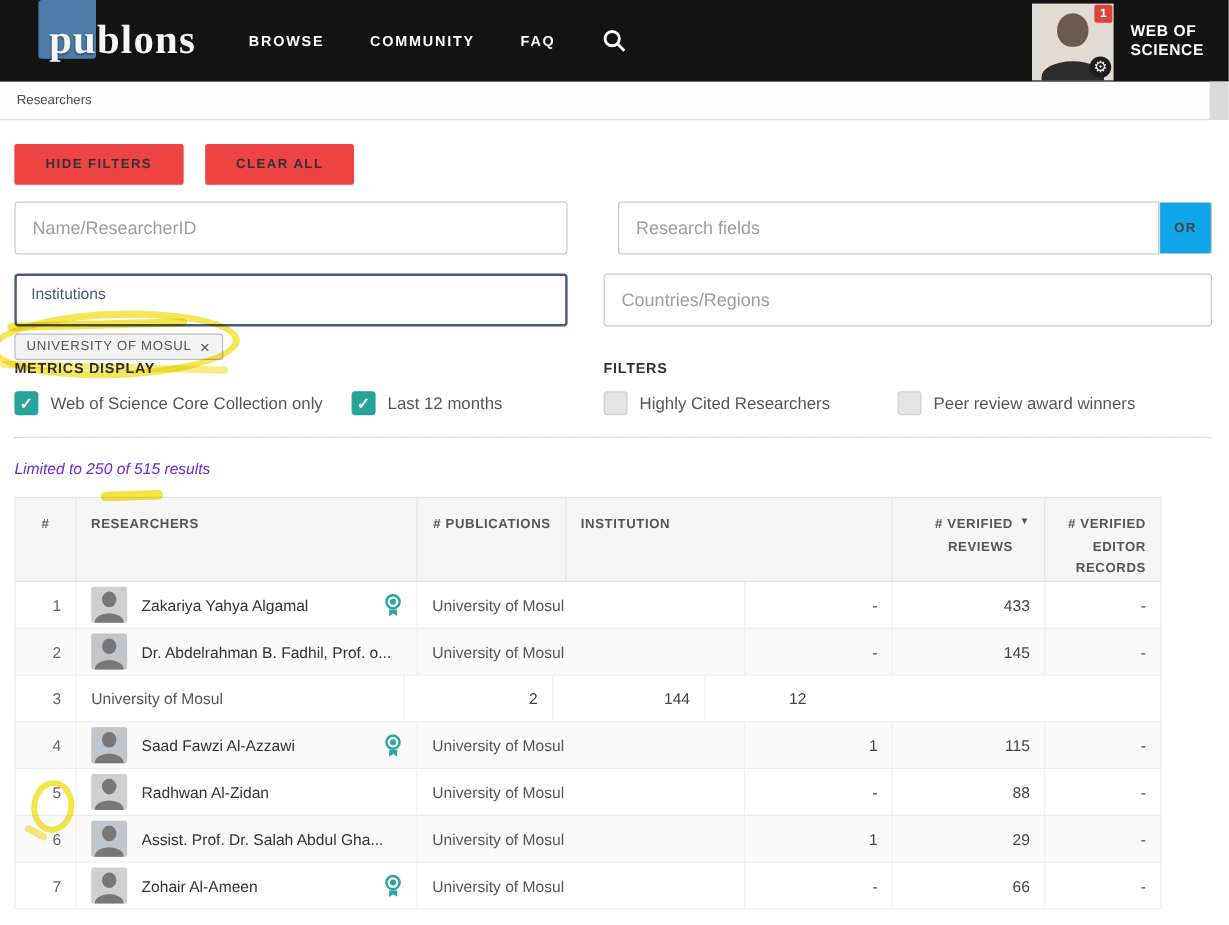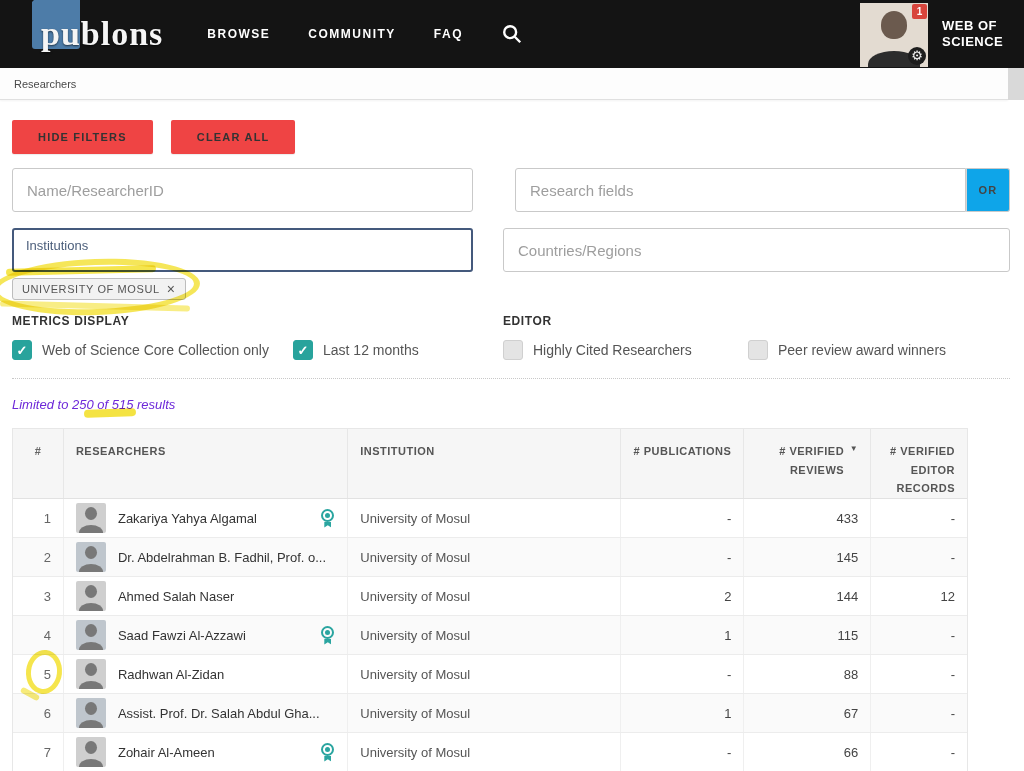--- a/index.html
+++ b/index.html
@@ -40,21 +40,21 @@
   .txt-input::placeholder { color:#9e9e9e; }
   .or-row { display:flex; }
   .or-row .txt-input { border-radius:3px 0 0 3px;margin-left:12px; }
   .or-btn { width:50px; height:44px; background:#0ea5e9; border:1px solid #c9c9c9; border-left:1px solid #d5d5d5; border-radius:0 3px 3px 0; font-family:inherit; font-size:11px; font-weight:bold; letter-spacing:1px; color:#444; cursor:pointer; }
   .inst-box { position:relative; height:44px; border:2px solid #44597c; border-radius:3px; background:#fff; padding:6px 12px; cursor:text; }
   .inst-label { font-size:13px; color:#4a5d7a; }
   .tag-row { margin-top:6px; grid-column:1; }
   .chip { display:inline-flex; align-items:center; background:#f2f2f2; border:1px solid #bdbdbd; border-radius:3px; padding:4px 9px; font-size:11px; letter-spacing:.6px; color:#555; cursor:default; }
   .chip-x { margin-left:7px; font-size:14px; line-height:11px; color:#555; cursor:pointer; }
 
-  .sect-head { font-size:12px; font-weight:bold; letter-spacing:.6px; color:#333; margin-top:14px; }
+  .sect-head { font-size:12px; font-weight:bold; letter-spacing:.6px; color:#333; }
   .cb-row { display:flex; margin-top:12px; }
   .cb-item { display:flex; align-items:center; cursor:pointer; }
   .cb-item.w1 { width:281px; }
   .cb-item.w2 { width:245px; }
   .cb-box { width:20px; height:20px; border-radius:3px; background:#e4e4e4; border:1px solid #d0d0d0; display:flex; align-items:center; justify-content:center; color:#fff; font-size:13px; font-weight:bold; margin-right:10px; flex:0 0 auto; }
   .cb-box.on { background:#28a39c; border-color:#28a39c; }
   .cb-label { font-size:14px; color:#555; }
 
   .divider { border-top:1px dotted #c8c8c8; margin-top:18px; }
   .limit-text { margin-top:18px; font-size:13px; font-style:italic; color:#6d28d9; }
@@ -176,21 +176,21 @@
         </div>
         <div class="cb-item">
           <span class="cb-box on">
               <span>✓</span>
             </span>
           <span class="cb-label">Last 12 months</span>
         </div>
       </div>
     </div>
     <div>
-      <div class="sect-head">EDITOR</div>
+      <div class="sect-head">FILTERS</div>
       <div class="cb-row">
         <div class="cb-item w2">
           <span class="cb-box"></span>
           <span class="cb-label">Highly Cited Researchers</span>
         </div>
         <div class="cb-item">
           <span class="cb-box"></span>
           <span class="cb-label">Peer review award winners</span>
         </div>
       </div>
@@ -198,22 +198,22 @@
   </div>
 
   <div class="divider"></div>
 
   <div class="limit-text">Limited to 250 of 515 results</div>
 
   <div class="tbl">
     <div class="t-head">
       <div class="hc col-num">#</div>
       <div class="hc col-res">RESEARCHERS</div>
+      <div class="hc col-pub"># PUBLICATIONS</div>
       <div class="hc col-inst">INSTITUTION</div>
-      <div class="hc col-pub"># PUBLICATIONS</div>
       <div class="hc col-rev">
         <span># VERIFIED REVIEWS</span>
         <span class="sort-arrow">▼</span>
       </div>
       <div class="hc col-ed"># VERIFIED EDITOR RECORDS</div>
     </div>
     <div>
   <div class="t-row">
     <div class="c col-num">1</div>
     <div class="c col-res">
@@ -237,25 +237,20 @@
 
     </div>
     <div class="c col-inst">University of Mosul</div>
     <div class="c col-pub">-</div>
     <div class="c col-rev">145</div>
     <div class="c col-ed">-</div>
   </div>
 
   <div class="t-row">
     <div class="c col-num">3</div>
-    <div class="c col-res">
-      <span class="ph"></span>
-      <span class="res-name">Ahmed Salah Naser</span>
-
-    </div>
     <div class="c col-inst">University of Mosul</div>
     <div class="c col-pub">2</div>
     <div class="c col-rev">144</div>
     <div class="c col-ed">12</div>
   </div>
 
   <div class="t-row">
     <div class="c col-num">4</div>
     <div class="c col-res">
       <span class="ph"></span>
@@ -285,21 +280,21 @@
 
   <div class="t-row">
     <div class="c col-num">6</div>
     <div class="c col-res">
       <span class="ph"></span>
       <span class="res-name">Assist. Prof. Dr. Salah Abdul Gha...</span>
 
     </div>
     <div class="c col-inst">University of Mosul</div>
     <div class="c col-pub">1</div>
-    <div class="c col-rev">67</div>
+    <div class="c col-rev">29</div>
     <div class="c col-ed">-</div>
   </div>
 
   <div class="t-row">
     <div class="c col-num">7</div>
     <div class="c col-res">
       <span class="ph"></span>
       <span class="res-name">Zohair Al-Ameen</span>
       <span class="medal">
               <span class="ribbon"></span>

